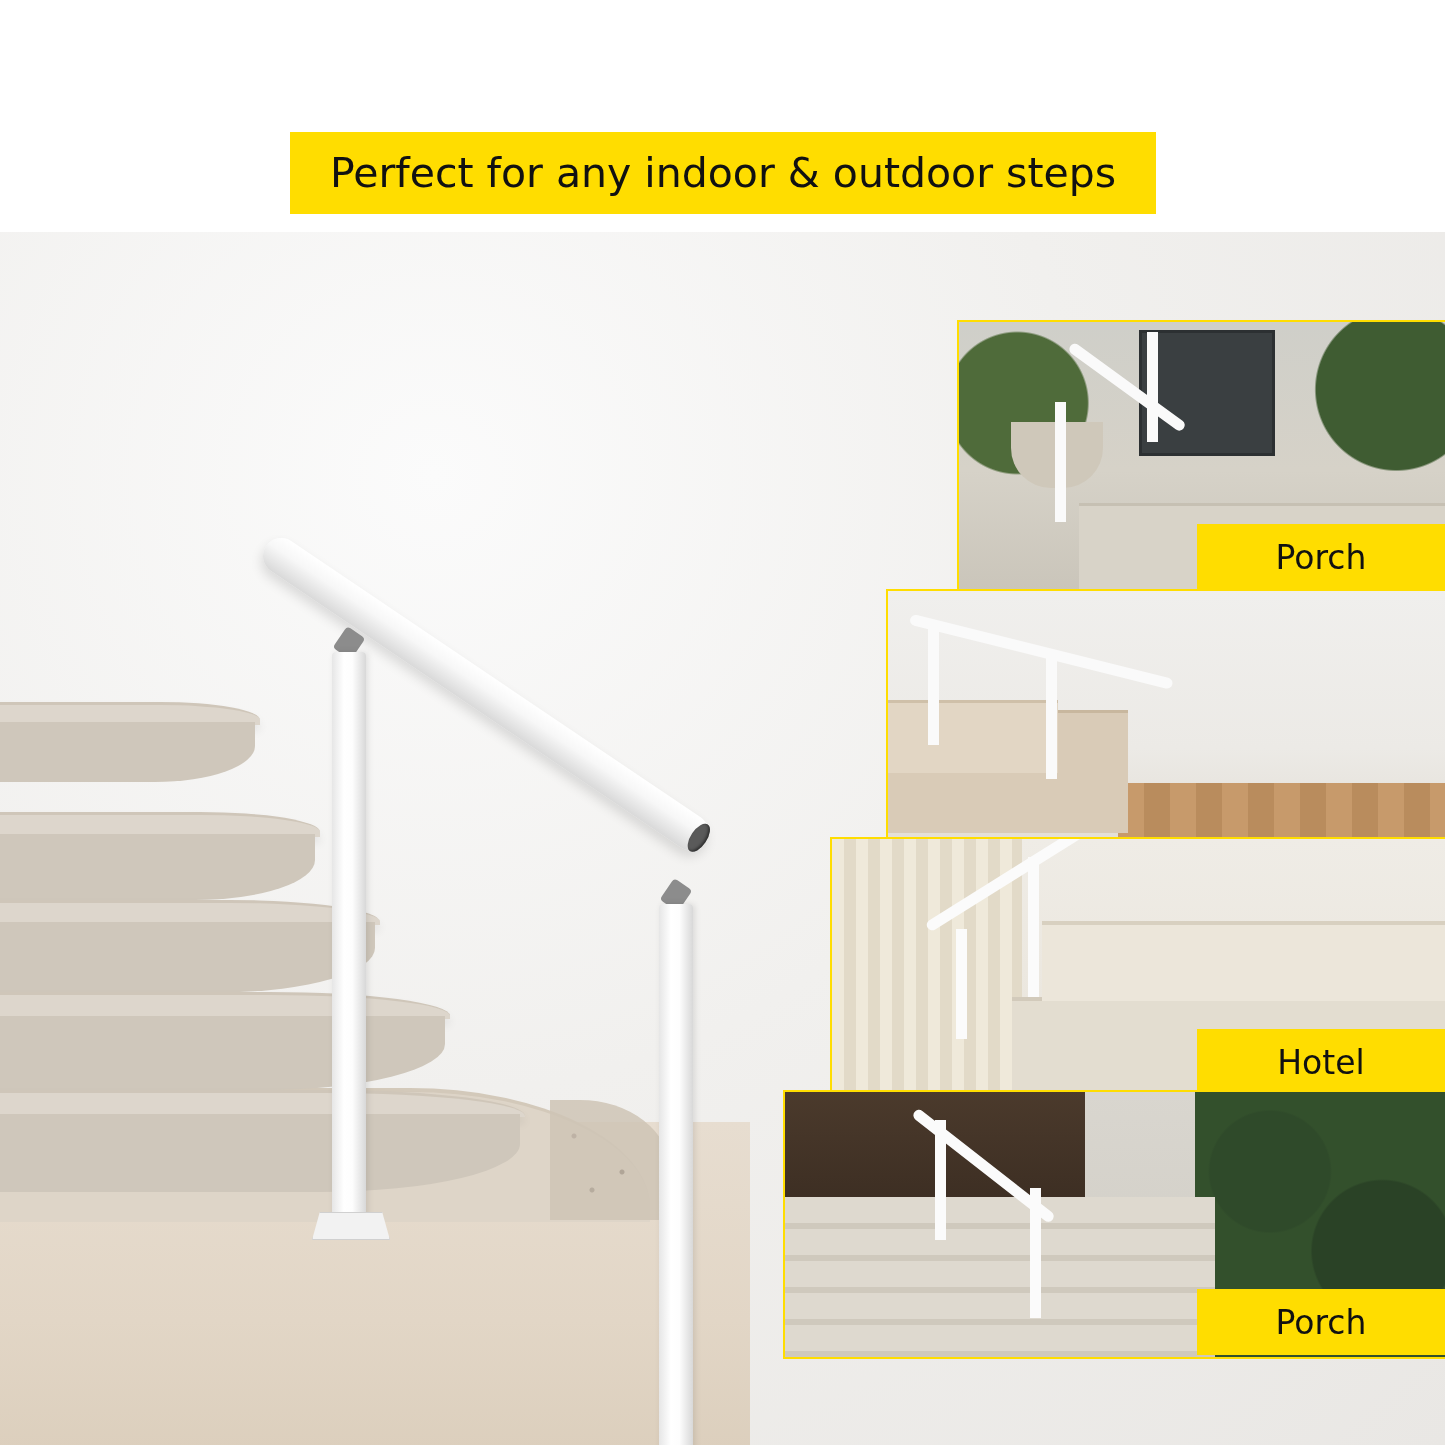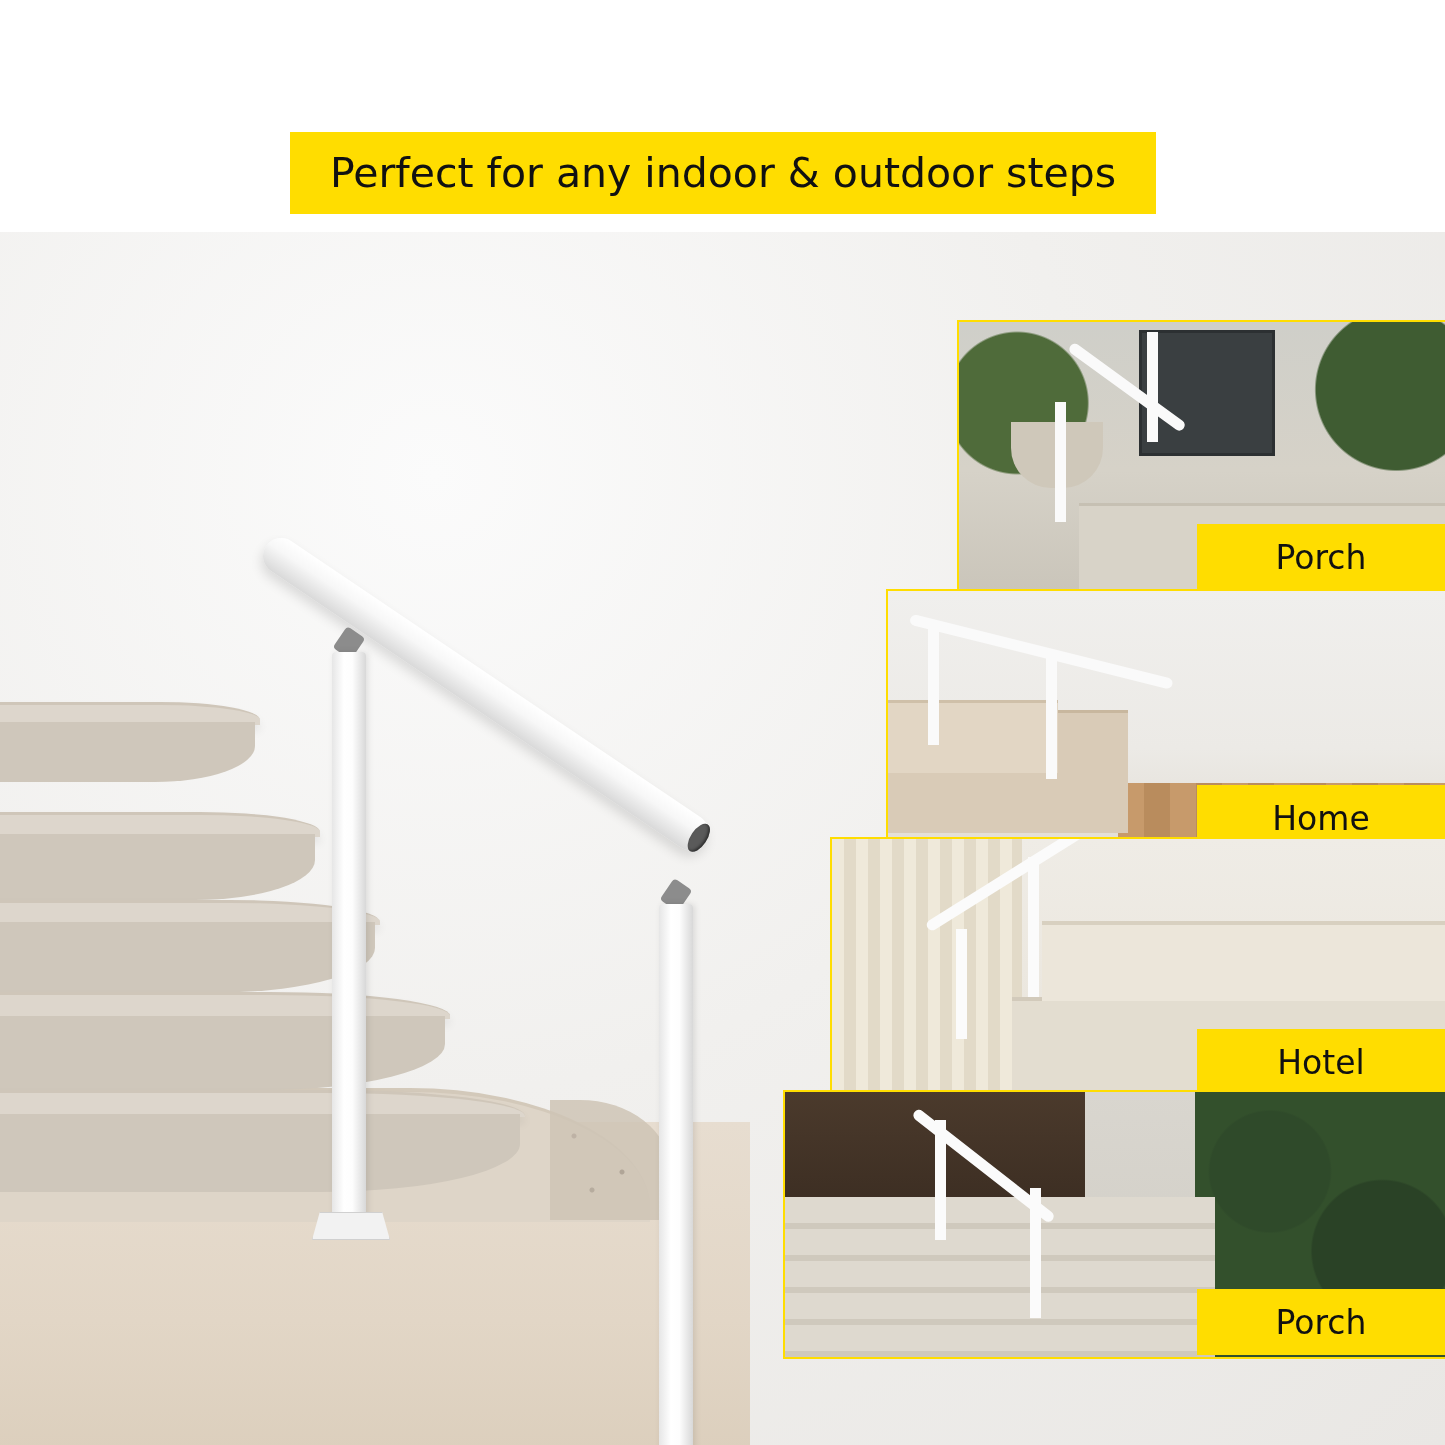--- a/index.html
+++ b/index.html
@@ -352,23 +352,20 @@
     <div class="thumb t2" style="top:357px;">
       <div class="thumb-img">
         <div class="t2-floor"></div>
         <div class="t2-stair"></div>
         <div class="t2-stair2"></div>
         <div class="t2-rail"></div>
         <div class="t2-p1"></div>
         <div class="t2-p2"></div>
       </div>
     </div>
-    <div class="thumb-label l2" style="top:553px;">
-      <span>Home</span>
-    </div>
 
     <div class="thumb t3" style="top:605px;">
       <div class="thumb-img">
         <div class="t3-wall"></div>
         <div class="t3-step1"></div>
         <div class="t3-step2"></div>
         <div class="t3-rail"></div>
         <div class="t3-p1"></div>
         <div class="t3-p2"></div>
       </div>

